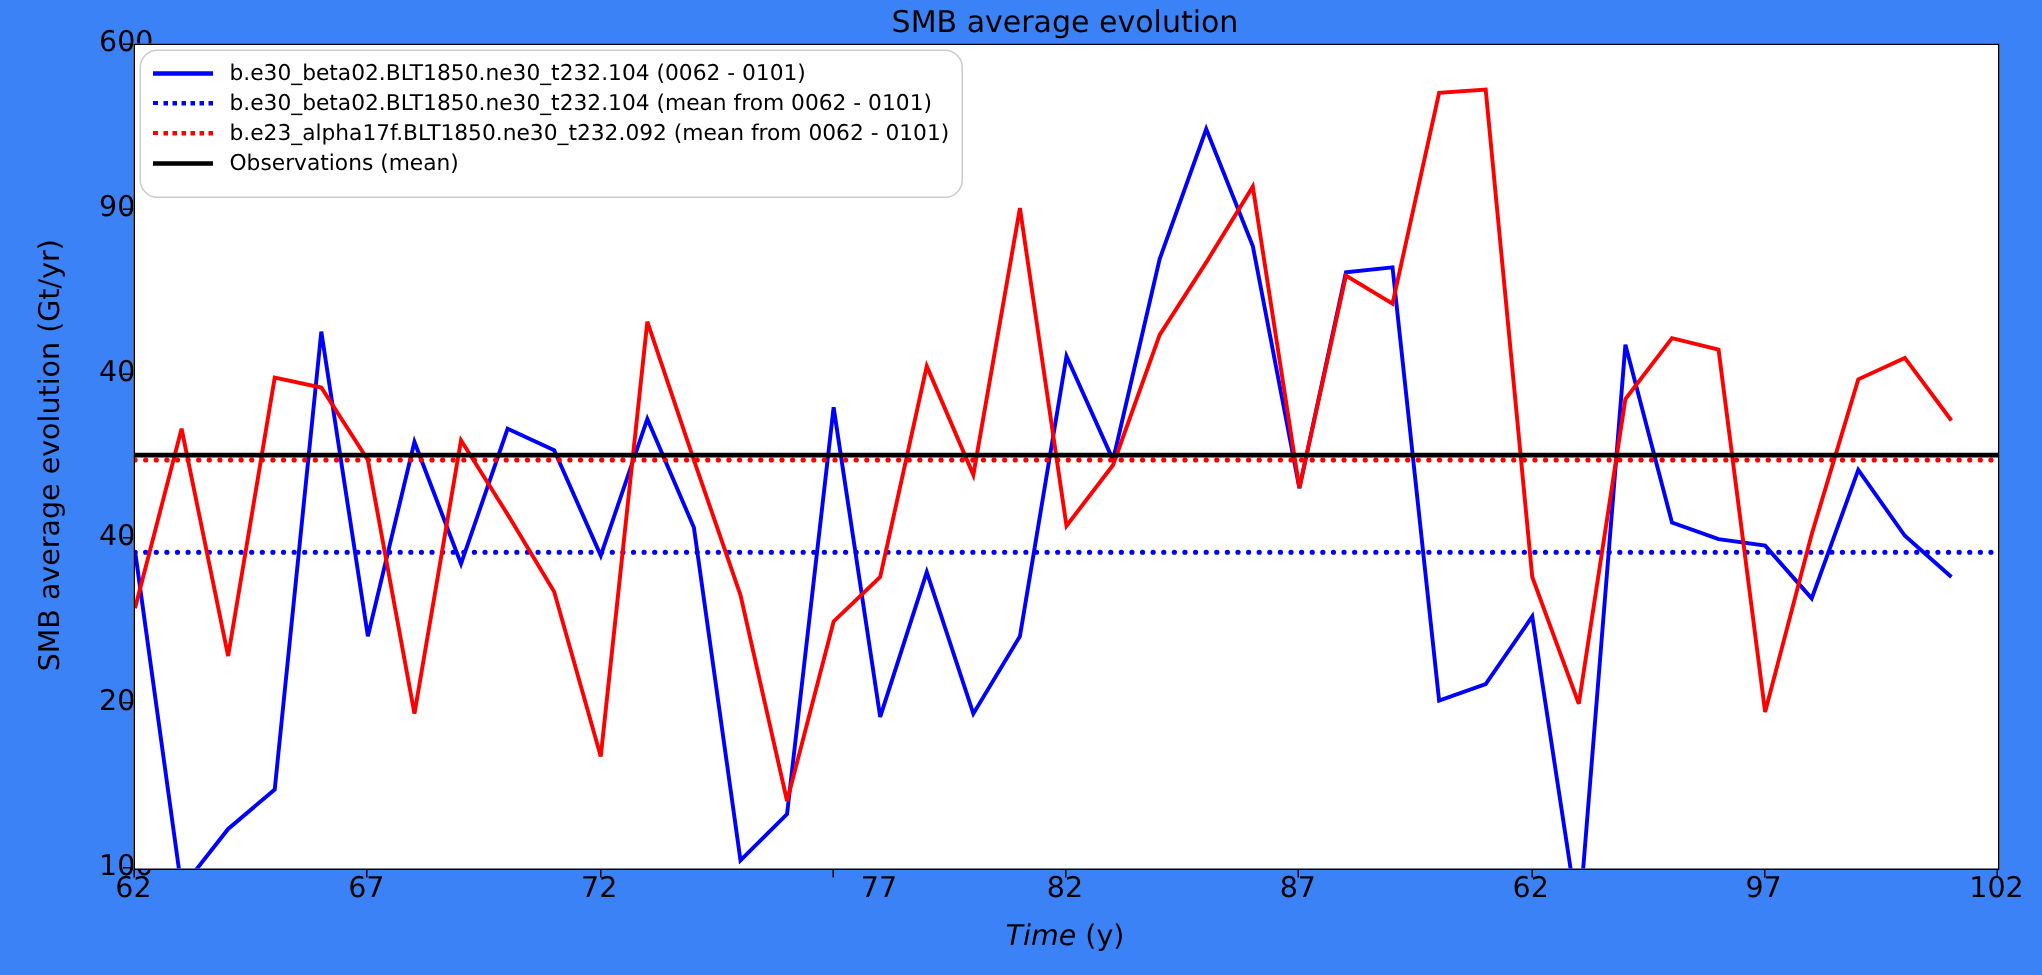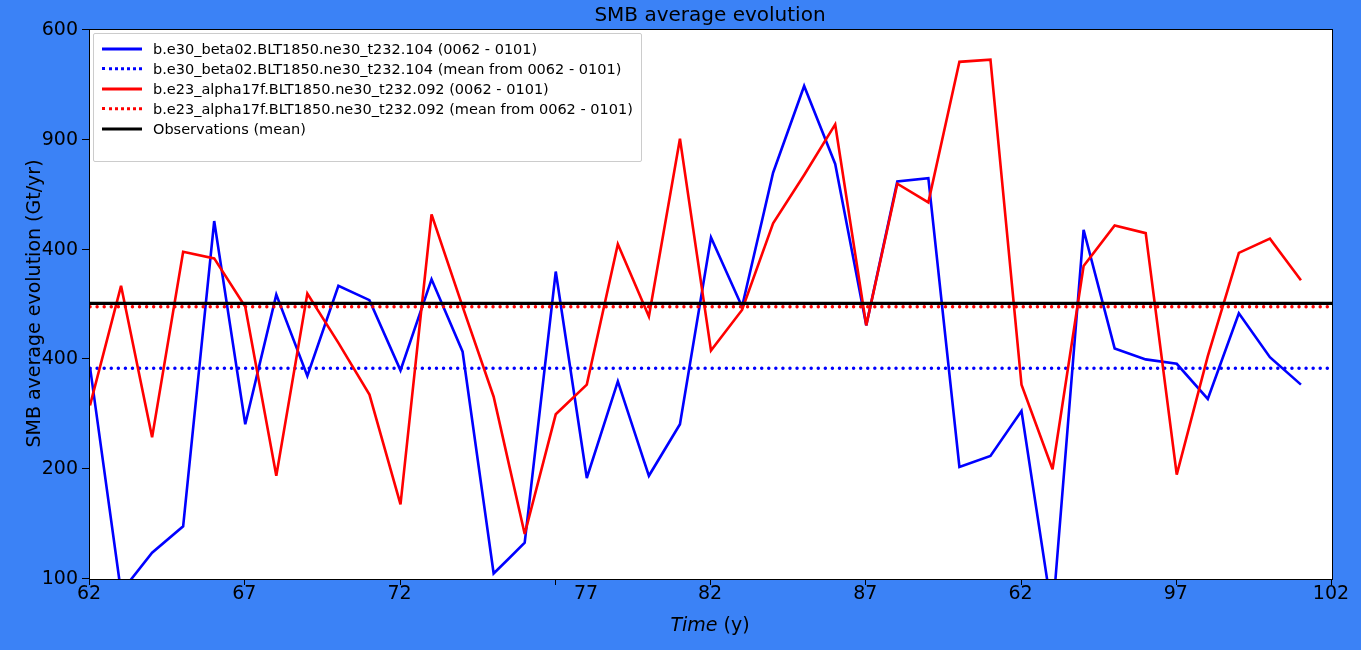--- a/index.html
+++ b/index.html
@@ -71,23 +71,22 @@
     top: 613px;
     width: 1242px;
     text-align: center;
     font-size: 19px;
     color: #000000;
     white-space: nowrap;
   }
   #xlabel .it { font-style: italic; }
   .ytick-label {
     position: absolute;
-    right: 1283px;
+    right: 1225px;
     width: 70px;
-    text-align: right;
     font-size: 19px;
     color: #000000;
     line-height: 19px;
     white-space: nowrap;
   }
   .xtick-label {
     position: absolute;
     top: 583px;
     width: 70px;
     margin-left: -35px;
@@ -111,22 +110,22 @@
     height: 7px;
     border-left: 1.3px solid #000000;
   }
   
   #legend {
     position: absolute;
     left: 93px;
     top: 33px;
     background: #ffffff;
     border: 1px solid #cccccc;
-    border-radius: 2px;
-    padding: 5px 8px 22px 6px;
+    border-radius: 12px;
+    padding: 5px 8px 12px 6px;
     box-sizing: border-box;
   }
   .legend-row {
     display: flex;
     align-items: center;
     height: 20px;
   }
   .legend-sample {
     width: 44px;
     height: 14px;
@@ -225,26 +224,20 @@
         <span class="legend-text">b.e30_beta02.BLT1850.ne30_t232.104 (0062 - 0101)</span>
       </div>
       <div class="legend-row">
         <span class="legend-sample">
           <span class="dotted" style="border-top-color: rgb(0, 0, 255);"></span>
         </span>
         <span class="legend-text">b.e30_beta02.BLT1850.ne30_t232.104 (mean from 0062 - 0101)</span>
       </div>
       <div class="legend-row">
         <span class="legend-sample">
-          <span class="solid" style="border-top-color: rgb(255, 0, 0);"></span>
-        </span>
-        <span class="legend-text">b.e23_alpha17f.BLT1850.ne30_t232.092 (0062 - 0101)</span>
-      </div>
-      <div class="legend-row">
-        <span class="legend-sample">
           <span class="dotted" style="border-top-color: rgb(255, 0, 0);"></span>
         </span>
         <span class="legend-text">b.e23_alpha17f.BLT1850.ne30_t232.092 (mean from 0062 - 0101)</span>
       </div>
       <div class="legend-row">
         <span class="legend-sample">
           <span class="solid" style="border-top-color: rgb(0, 0, 0);"></span>
         </span>
         <span class="legend-text">Observations (mean)</span>
       </div>

